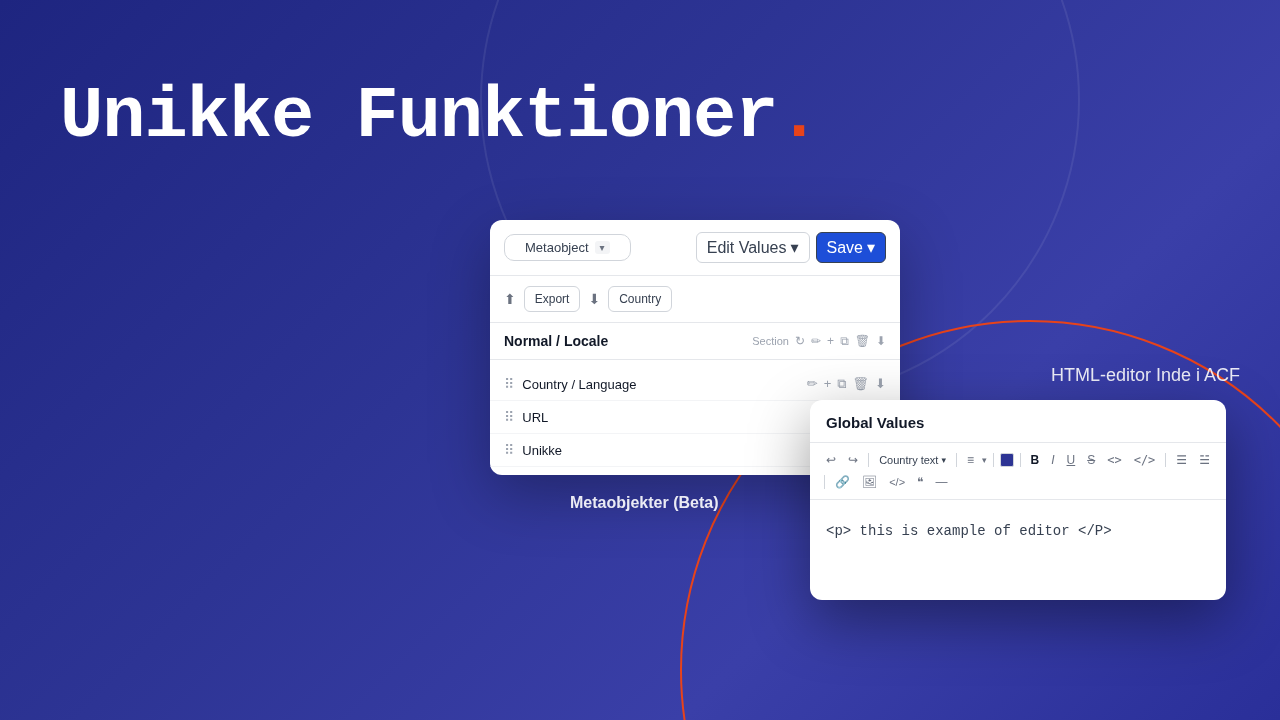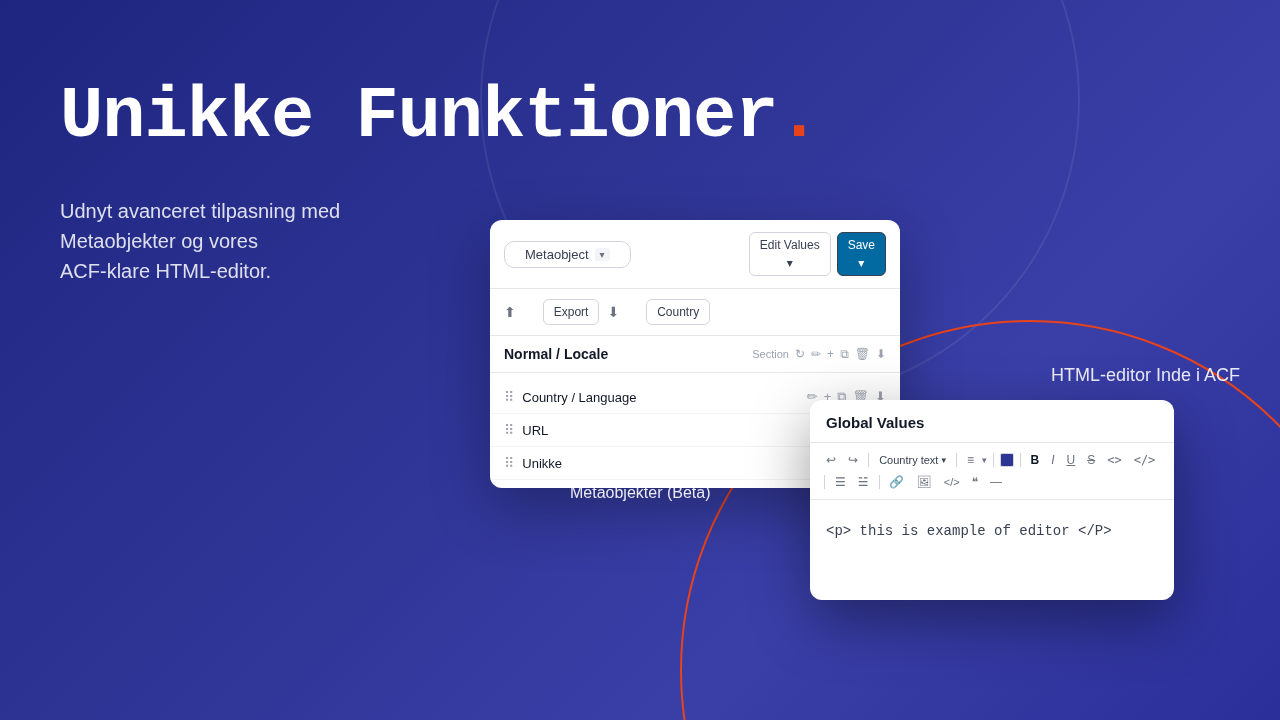--- a/index.html
+++ b/index.html
@@ -125,29 +125,28 @@
       margin-left: auto;
     }
 
     .btn-small {
       display: flex;
       align-items: center;
       gap: 4px;
       border: 1px solid #d1d5db;
       border-radius: 6px;
       padding: 5px 10px;
-      font-size: 12px;
+      font-size: 16px;
       color: #374151;
       background: #fff;
       cursor: pointer;
-      flex-direction: column;
     }
 
     .btn-save {
-      background: #0369a1;
+      background: #1d4ed8;
       color: #fff;
       border-color: #374151;
     }
 
     .meta-action-bar {
       display: flex;
       align-items: center;
       gap: 8px;
       padding: 10px 14px;
       border-bottom: 1px solid #e5e7eb;
@@ -156,21 +155,20 @@
     .action-btn {
       display: flex;
       align-items: center;
       gap: 4px;
       border: 1px solid #d1d5db;
       border-radius: 6px;
       padding: 5px 10px;
       font-size: 12px;
       color: #374151;
       background: #fff;
-      margin-left: 19px;
     }
 
     .section-header {
       display: flex;
       align-items: center;
       justify-content: space-between;
       padding: 10px 14px;
       border-bottom: 1px solid #e5e7eb;
     }
 
@@ -221,43 +219,43 @@
       display: flex;
       gap: 6px;
       color: #9ca3af;
       font-size: 13px;
     }
 
     
     .meta-label {
       position: absolute;
       left: 570px;
-      top: 484px;
+      top: 494px;
       font-size: 16px;
       color: rgba(255,255,255,0.9);
-      font-weight: 400;
+      font-weight: 700;
     }
 
     
     .editor-label {
       position: absolute;
       right: 40px;
       top: 365px;
       font-size: 18px;
       color: rgba(255,255,255,0.9);
       font-weight: 400;
       text-align: center;
     }
 
     
     .editor-window {
       position: absolute;
       left: 810px;
       top: 400px;
-      width: 364px;
+      width: 416px;
       background: #ffffff;
       border-radius: 12px;
       box-shadow: 0 20px 60px rgba(0,0,0,0.4);
       overflow: hidden;
     }
 
     .editor-window-header {
       padding: 14px 16px 10px;
       border-bottom: 1px solid #e5e7eb;
     }
@@ -317,25 +315,20 @@
 <div class="bg-gradient"></div>
 <div class="circle-1"></div>
 <div class="circle-2"></div>
 
 <div class="content">
 
   <div class="left-section">
     <h1 class="main-title">
       <span>Unikke Funktioner</span><span class="dot">.</span>
     </h1>
-    <p class="subtitle">
-      <span>Udnyt avanceret tilpasning med</span><br>
-      <span>Metaobjekter og vores</span><br>
-      <span>ACF-klare HTML-editor.</span>
-    </p>
   </div>
 
   <div class="meta-window">
     <div class="meta-window-toolbar">
       <div class="meta-select">
         <span>Metaobject</span>
         <span class="chevron">▾</span>
       </div>
       <div class="meta-window-toolbar-right">
         <button class="btn-small">

